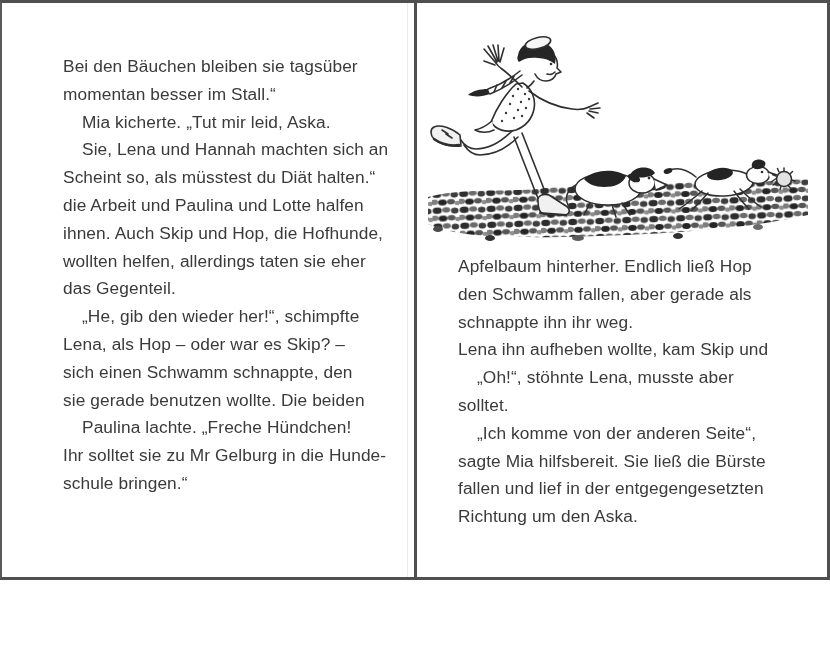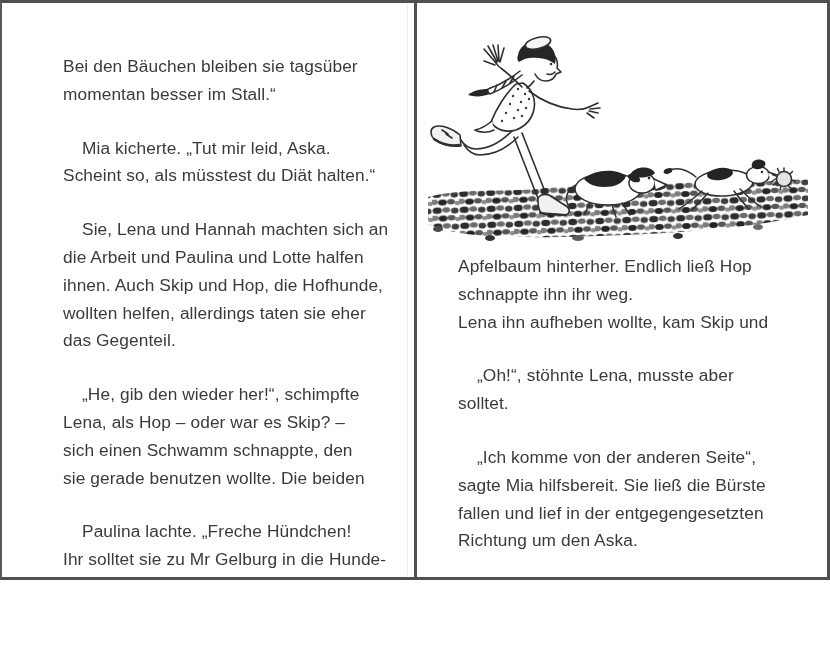--- a/index.html
+++ b/index.html
@@ -24,21 +24,21 @@
     background:#ececec;
   }
   .textcol{
     position:absolute;
     color:#3a3a3a;
     font-size:17.3px;
     line-height:27.8px;
     letter-spacing:0.1px;
   }
   .textcol .line{white-space:nowrap;}
-  .textcol .ind{padding-left:19px;margin-top:26px;}
+  .textcol .ind{padding-left:19px;}
   .text-left{left:61px;top:50px;width:312px;}
   .text-right{left:456px;top:250px;width:312px;}
   .pagenum{
     position:absolute;
     color:#3a3a3a;font-size:16px;letter-spacing:0.5px;
     width:312px;top:583px;
   }
   .pagenum.pn-left{left:61px;}
   .pagenum.pn-right{left:456px;}
   .horseshoe{position:absolute;top:574px;width:58px;height:58px;}
@@ -51,22 +51,22 @@
 
 <div class="spread">
 
   <div class="page-edge"></div>
   <div class="divider"></div>
 
   <div class="textcol text-left">
     <div class="line">Bei den Bäuchen bleiben sie tagsüber</div>
     <div class="line">momentan besser im Stall.“</div>
     <div class="line ind">Mia kicherte. „Tut mir leid, Aska.</div>
+    <div class="line ind">Sie, Lena und Hannah machten sich an</div>
     <div class="line">Scheint so, als müsstest du Diät halten.“</div>
-    <div class="line ind">Sie, Lena und Hannah machten sich an</div>
     <div class="line">die Arbeit und Paulina und Lotte halfen</div>
     <div class="line">ihnen. Auch Skip und Hop, die Hofhunde,</div>
     <div class="line">wollten helfen, allerdings taten sie eher</div>
     <div class="line">das Gegenteil.</div>
     <div class="line ind">„He, gib den wieder her!“, schimpfte</div>
     <div class="line">Lena, als Hop – oder war es Skip? –</div>
     <div class="line">sich einen Schwamm schnappte, den</div>
     <div class="line">sie gerade benutzen wollte. Die beiden</div>
     <div class="line ind">Paulina lachte. „Freche Hündchen!</div>
     <div class="line">Ihr solltet sie zu Mr Gelburg in die Hunde-</div>
@@ -173,20 +173,21 @@
       <path d="M90,13 L102,17 L93,23" fill="#ffffff"></path>
       <g>
         <circle cx="106" cy="20" r="7.5" fill="#e2e2e2"></circle>
         <path d="M106,12 l0,-3 M112,15 l2.5,-2.5 M113.5,21 l3.5,1 M110,26.5 l2.5,2.5 M103,27.5 l-1,3 M98.5,24 l-3.5,2 M98,17 l-3.5,-1.5 M101,13 l-1.5,-3.5"></path>
       </g>
     </g>
   </svg>
 
   <div class="textcol text-right">
     <div class="line">Apfelbaum hinterher. Endlich ließ Hop</div>
+    <div class="line">den Schwamm fallen, aber gerade als</div>
     <div class="line">schnappte ihn ihr weg.</div>
     <div class="line">Lena ihn aufheben wollte, kam Skip und</div>
     <div class="line ind">„Oh!“, stöhnte Lena, musste aber</div>
     <div class="line">solltet.</div>
     <div class="line ind">„Ich komme von der anderen Seite“,</div>
     <div class="line">sagte Mia hilfsbereit. Sie ließ die Bürste</div>
     <div class="line">fallen und lief in der entgegengesetzten</div>
     <div class="line">Richtung um den Aska.</div>
   </div>
 

